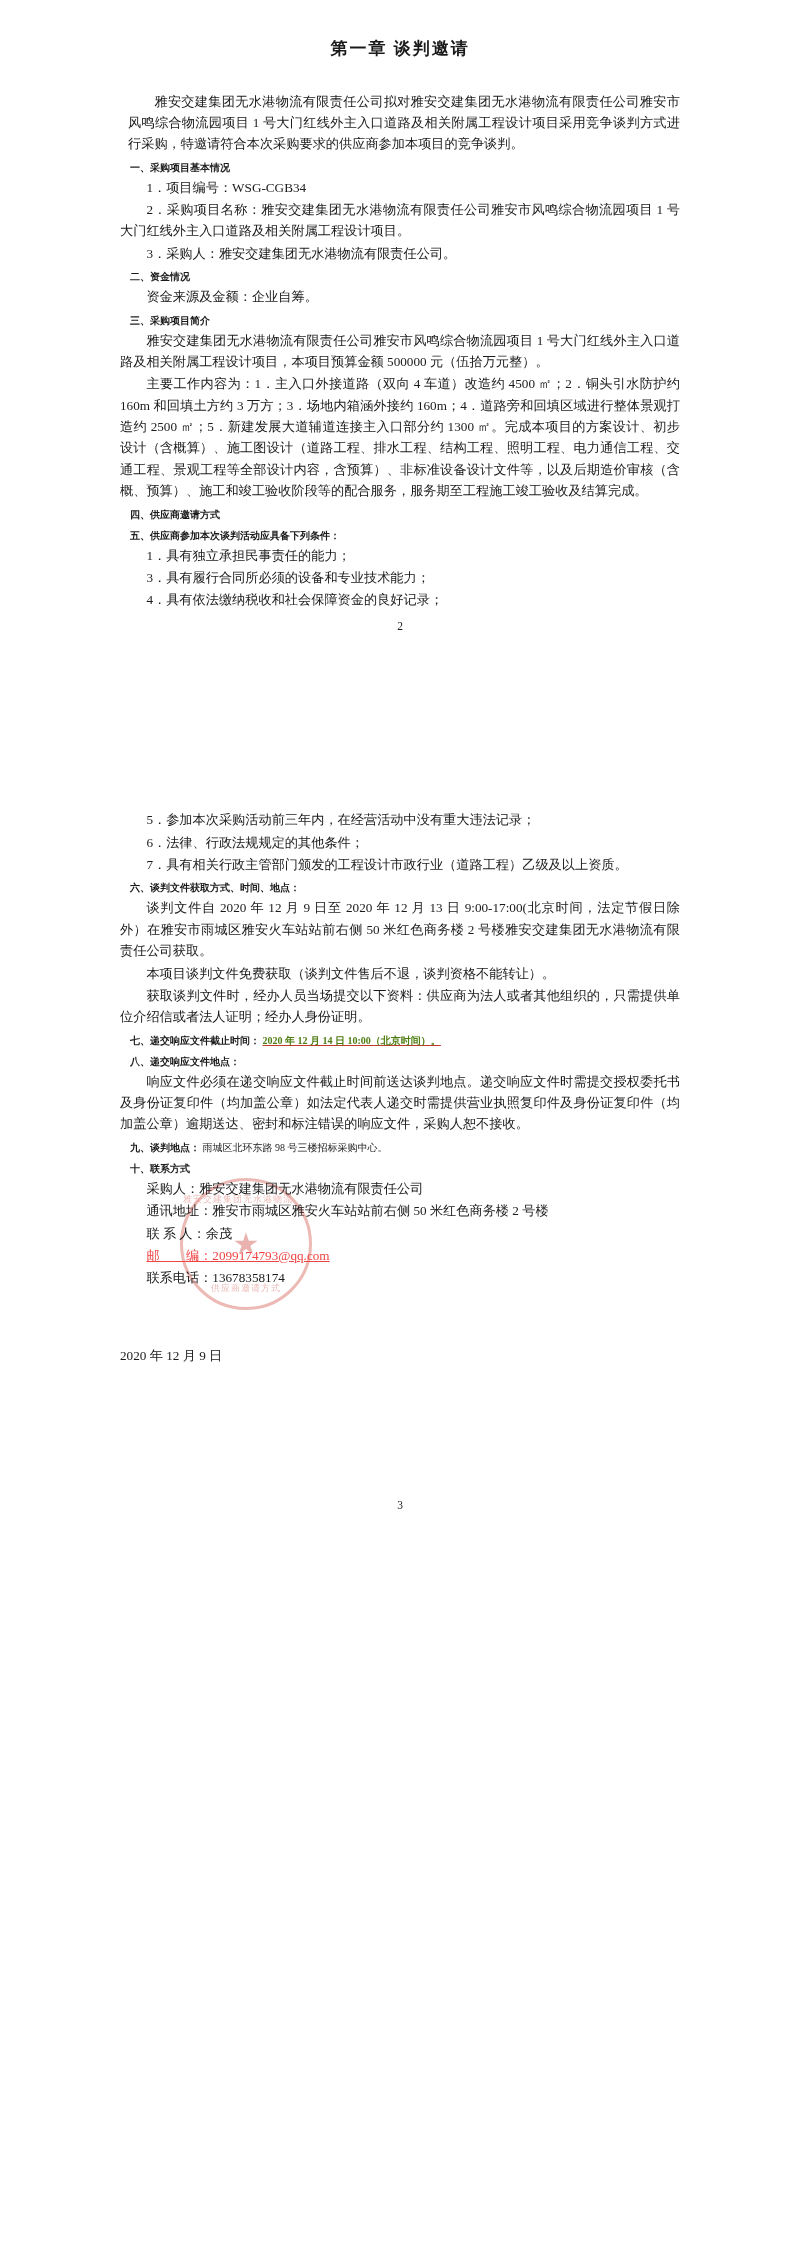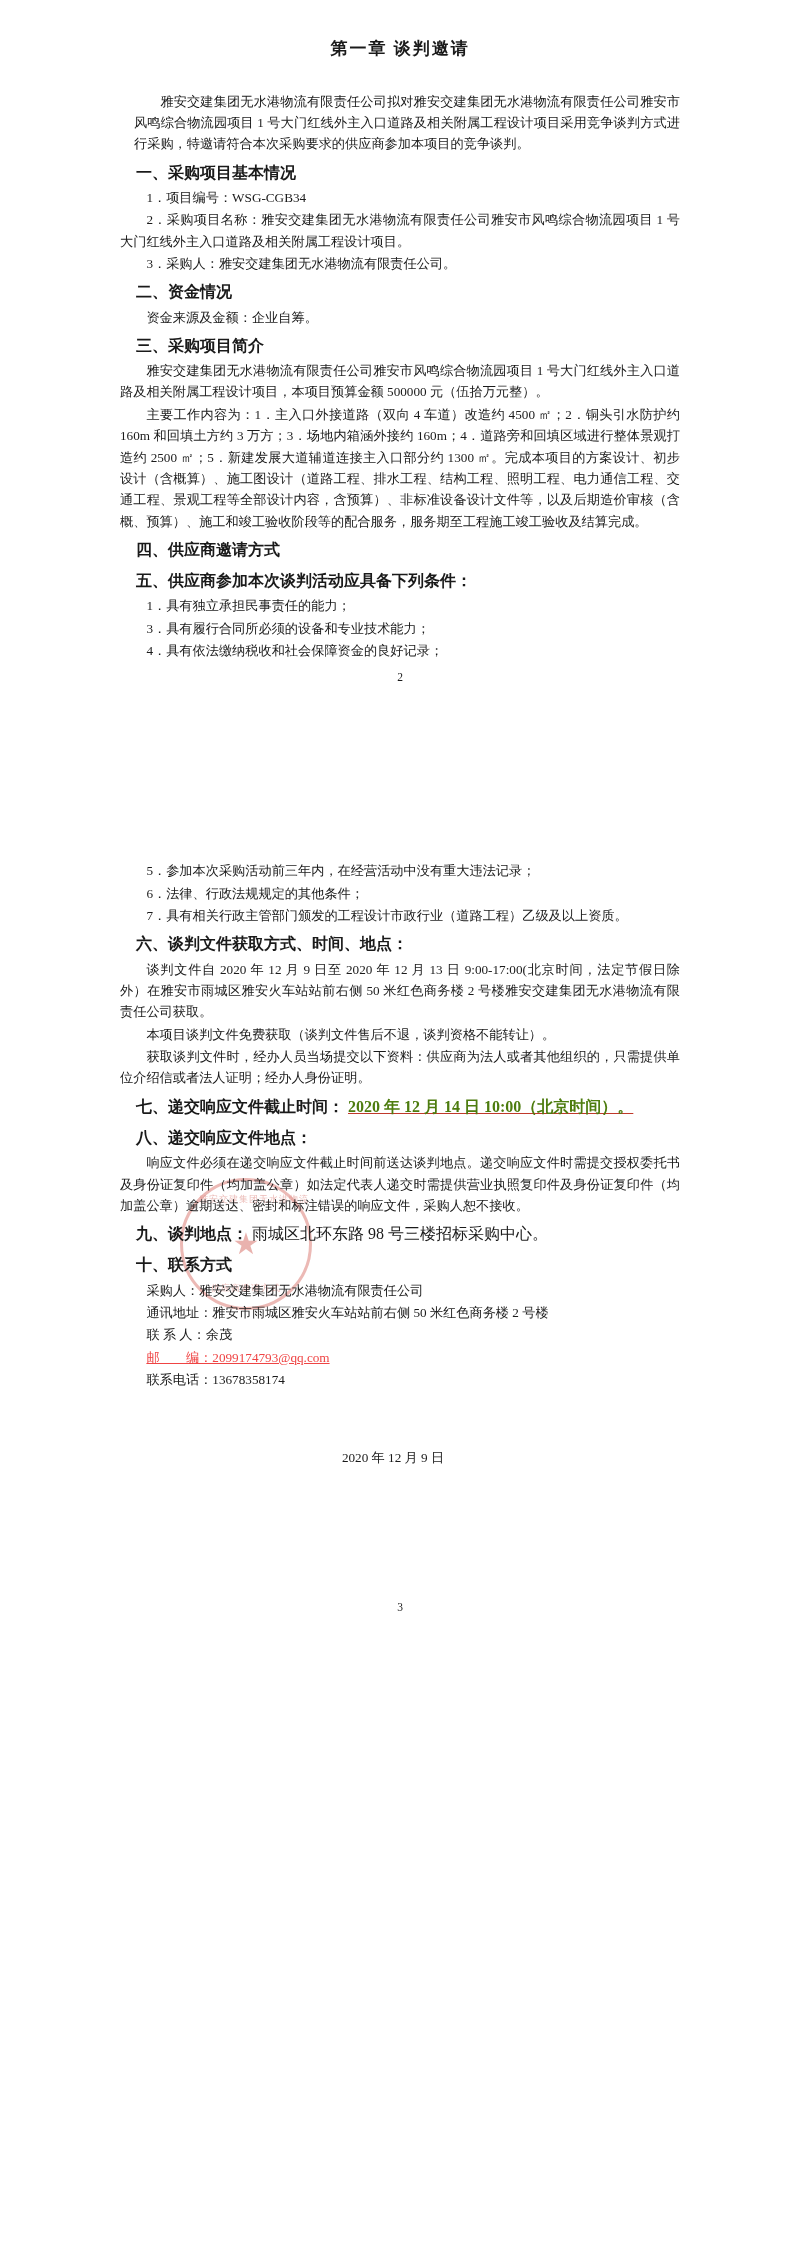--- a/index.html
+++ b/index.html
@@ -31,26 +31,26 @@
   }
   h1.doc-title {
     font-size: 17px;
     font-weight: bold;
     text-align: center;
     letter-spacing: 2px;
     margin: 0 0 29px 0;
     line-height: 1.5;
   }
   p.para {
-    margin: 0 0 1px 14px;
+    margin: 0 0 1px 8px;
     text-indent: 2em;
     text-align: justify;
   }
   h2.sec {
-    font-size: 16px;
+    font-size: 10px;
     font-weight: bold;
     margin: 4px 0 1px 0;
     text-indent: 1em;
     line-height: 1.7;
   }
   .item {
     margin: 0 0 1px 0;
     text-indent: 2em;
     text-align: justify;
   }
@@ -65,21 +65,21 @@
   .underline-red {
     text-decoration: underline;
     text-decoration-color: #c0392b;
     color: #4d7c0f;
   }
   .email-link {
     color: #ef4444;
     text-decoration: underline;
   }
   .date-line {
-    text-align: center;
+    text-align: left;
     margin: 56px 0 0 0;
     padding-right: 14px;
     font-size: 13.2px;
   }
   .footer-num {
     text-align: center;
     font-size: 11.5px;
     margin-top: 130px;
     padding-bottom: 20px;
   }
@@ -101,25 +101,24 @@
     top: 50%;
     transform: translate(-50%, -50%);
     color: rgba(200, 60, 50, 0.6);
     font-size: 30px;
     line-height: 1;
   }
   .seal .seal-text {
     position: absolute;
     left: 0; right: 0;
     top: 12px;
-    text-align: right;
+    text-align: left;
     font-size: 9px;
     color: rgba(200, 60, 50, 0.55);
     letter-spacing: 1px;
-    margin-left: 12px;
   }
   .seal .seal-text-bottom {
     position: absolute;
     left: 0; right: 0;
     bottom: 12px;
     text-align: center;
     font-size: 9px;
     color: rgba(200, 60, 50, 0.55);
     letter-spacing: 1px;
   }

